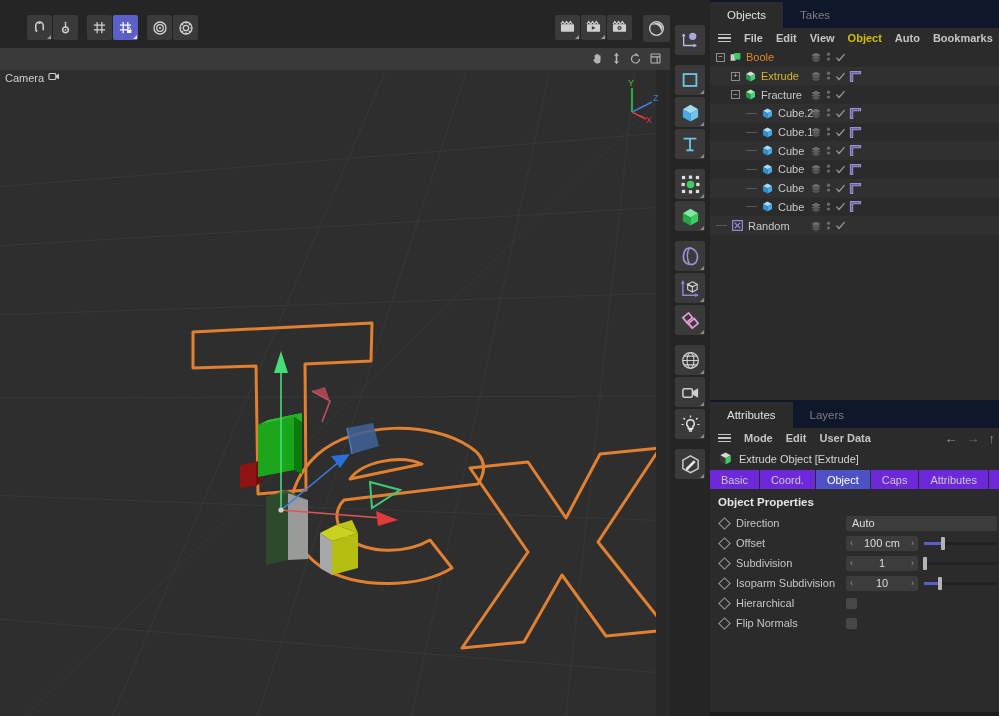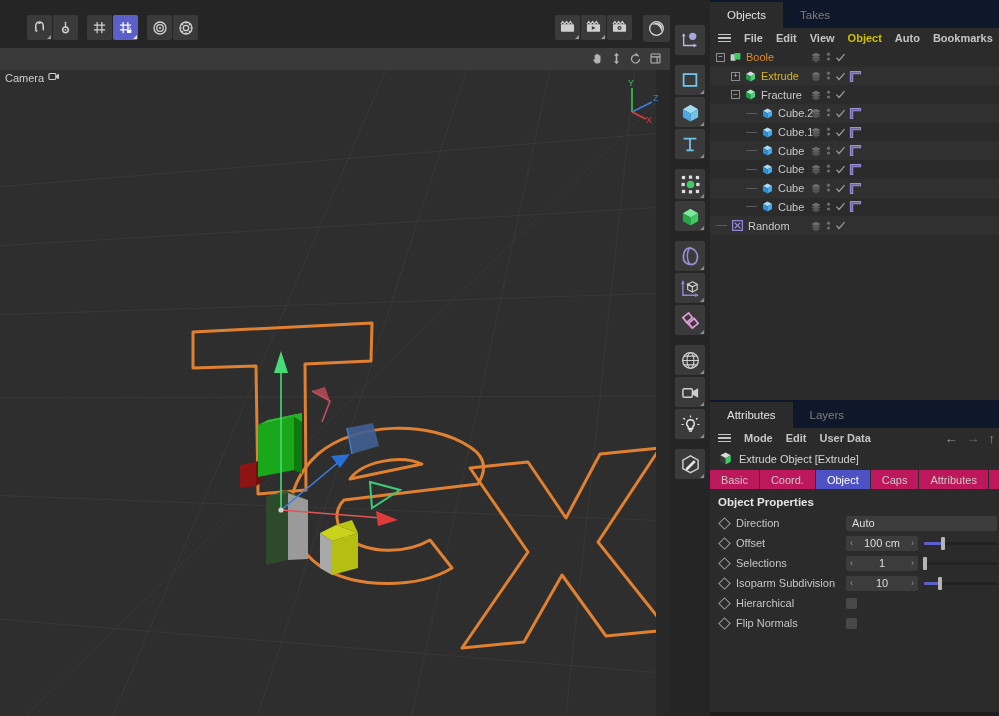--- a/index.html
+++ b/index.html
@@ -125,21 +125,21 @@
     position: absolute; left: 710px; top: 400px; width: 289px; height: 312px;
     background: #2b2b2b;
   }
   .attr-objrow {
     height: 22px; display: flex; align-items: center; gap: 6px;
     padding-left: 8px; font-size: 11px; color: #d5d5d5;
   }
   .atabs { display: flex; height: 19px; background: #2b2b2b; }
   .atab {
     padding: 0 11px; display: flex; align-items: center;
-    font-size: 11px; color: #c8c8c8; background: #be185d;
+    font-size: 11px; color: #c8c8c8; background: #6d28d9;
     margin-right: 1px; cursor: pointer;
   }
   .atab.active { background: #4d51c4; color: #fff; }
   .sect-title {
     padding: 7px 0 5px 8px; font-size: 11.5px; font-weight: bold; color: #e4e4e4;
   }
   .prow { height: 20px; display: flex; align-items: center; }
   .pdiam {
     width: 9px; height: 9px; margin-left: 10px; margin-right: 7px;
     border: 1px solid #9c9c9c; transform: rotate(45deg); flex: none;
@@ -975,21 +975,21 @@
             <span class="arw">›</span>
           </div>
           <div class="slider" style="flex: 1 1 0%; margin-left: 6px; margin-right: 2px;">
             <div class="trk"></div>
             <div class="fil" style="width: 26%;"></div>
             <div class="hnd" style="left: calc(26% - 2px);"></div>
           </div>
         </div>
         <div class="prow">
           <span class="pdiam"></span>
-          <span class="plabel" style="width: 110px;">Selections</span>
+          <span class="plabel" style="width: 110px;">Subdivision</span>
           <div class="pfield" style="width: 72px;">
             <span class="arw">‹</span>
             <span class="val">1</span>
             <span class="arw">›</span>
           </div>
           <div class="slider" style="flex: 1 1 0%; margin-left: 6px; margin-right: 2px;">
             <div class="trk"></div>
             <div class="fil" style="width: 2%;"></div>
             <div class="hnd" style="left: calc(2% - 2px);"></div>
           </div>

